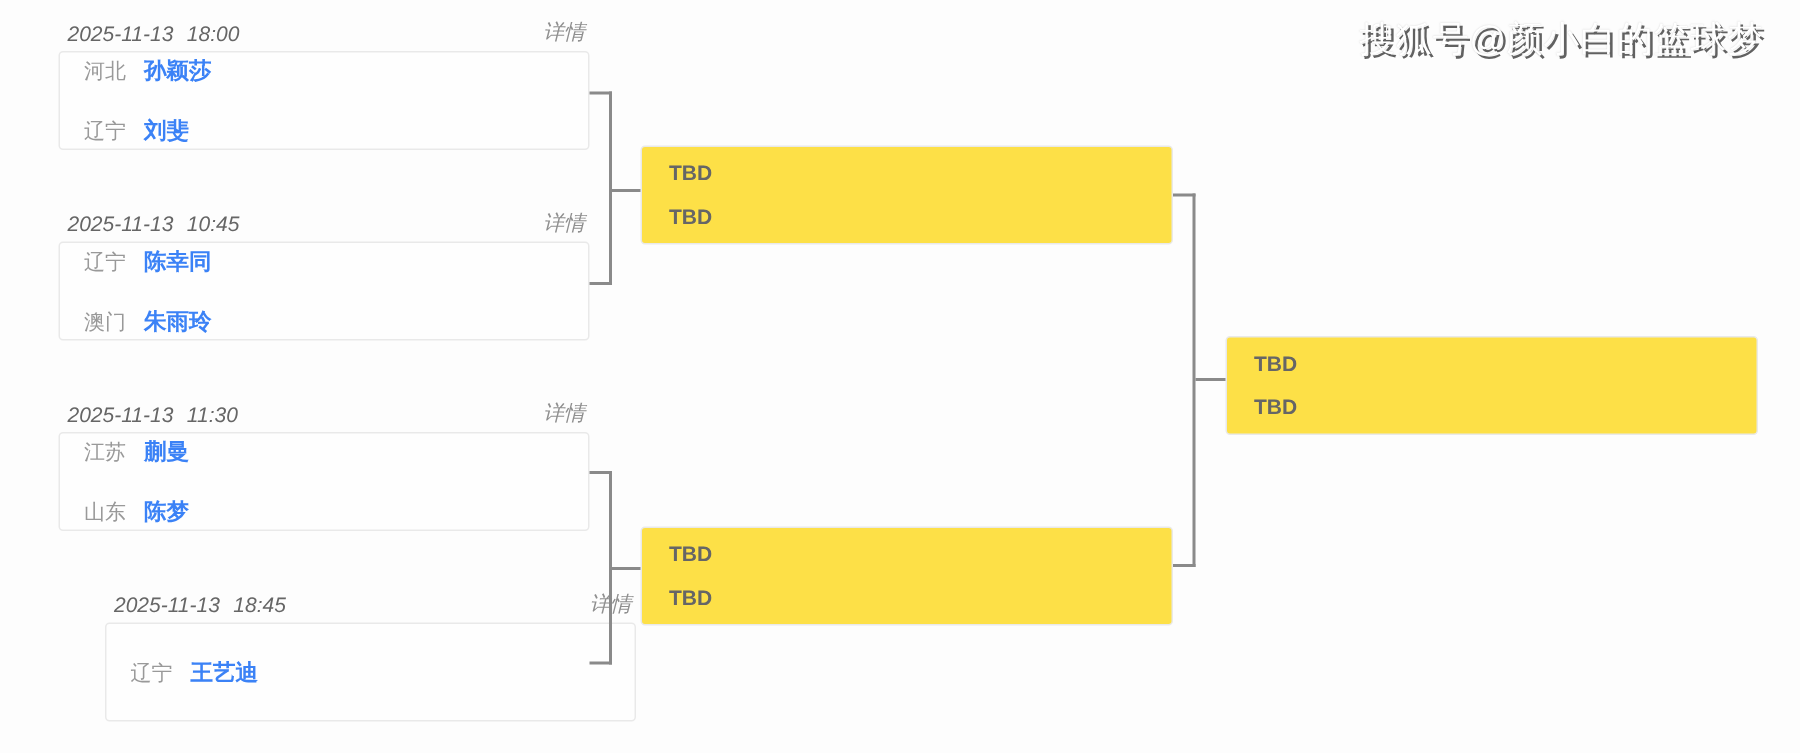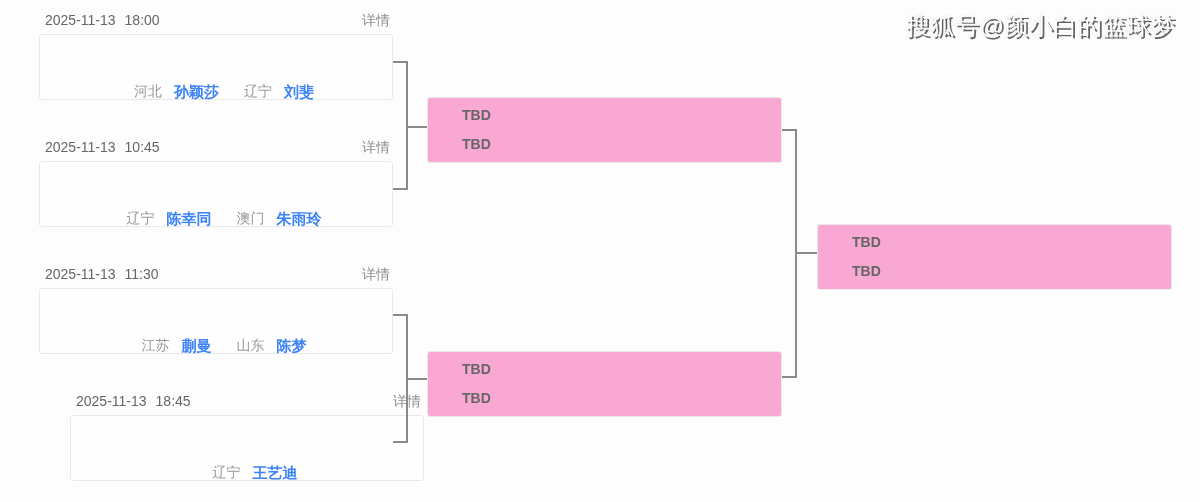--- a/index.html
+++ b/index.html
@@ -8,51 +8,50 @@
     background:#fdfdfd;
     font-family:"Liberation Sans", sans-serif;
     overflow:hidden;
     position:relative;
   }
   .stage{position:relative;width:1200px;height:502px;}
 
   
   .match{position:absolute;width:354px;}
   .match-header{
-    display:flex;justify-content:space-between;
-    height:20px;padding:0 3px 0 6px;margin-bottom:2px;
+    display:flex;justify-content:space-between;align-items:center;
+    height:20px;padding:0 3px 0 6px;margin-bottom:2px;font-style:italic;
   }
   .match-date{font-size:14px;color:#666;}
   .match-date .t{margin-left:9px;}
   .details-link{font-size:14px;color:#8f8f8f;text-decoration:none;cursor:pointer;margin-left:20px;}
   .card{
     box-sizing:border-box;
     width:354px;height:66px;
     background:#fefefe;
     border:1px solid #e9e9e9;
     border-radius:3px;
-    display:flex;flex-direction:row;justify-content:center;
+    display:flex;flex-direction:column;justify-content:center;
     gap:25px;
     padding-left:16px;
-    align-items:flex-end;
   }
   .player-row{display:flex;align-items:center;line-height:15px;}
   .region{font-size:14px;color:#999;}
   .pname{font-size:15px;color:#3b82f6;font-weight:700;margin-left:12px;}
 
   
   .tbd-box{
     position:absolute;box-sizing:border-box;
     width:355px;height:66px;
-    background:#f9a8d4;
+    background:#fde047;
     border:1px solid #e9e9e9;
     border-radius:3px;
     display:flex;flex-direction:column;justify-content:center;
     gap:14px;
-    padding-left:34px;
+    padding-left:18px;
   }
   .tbd{font-size:14px;font-weight:700;color:#666;line-height:15px;}
 
   
   .bracket{
     position:absolute;box-sizing:border-box;
     border-top:2px solid #8a8a8a;
     border-right:2px solid #8a8a8a;
     border-bottom:2px solid #8a8a8a;
   }

